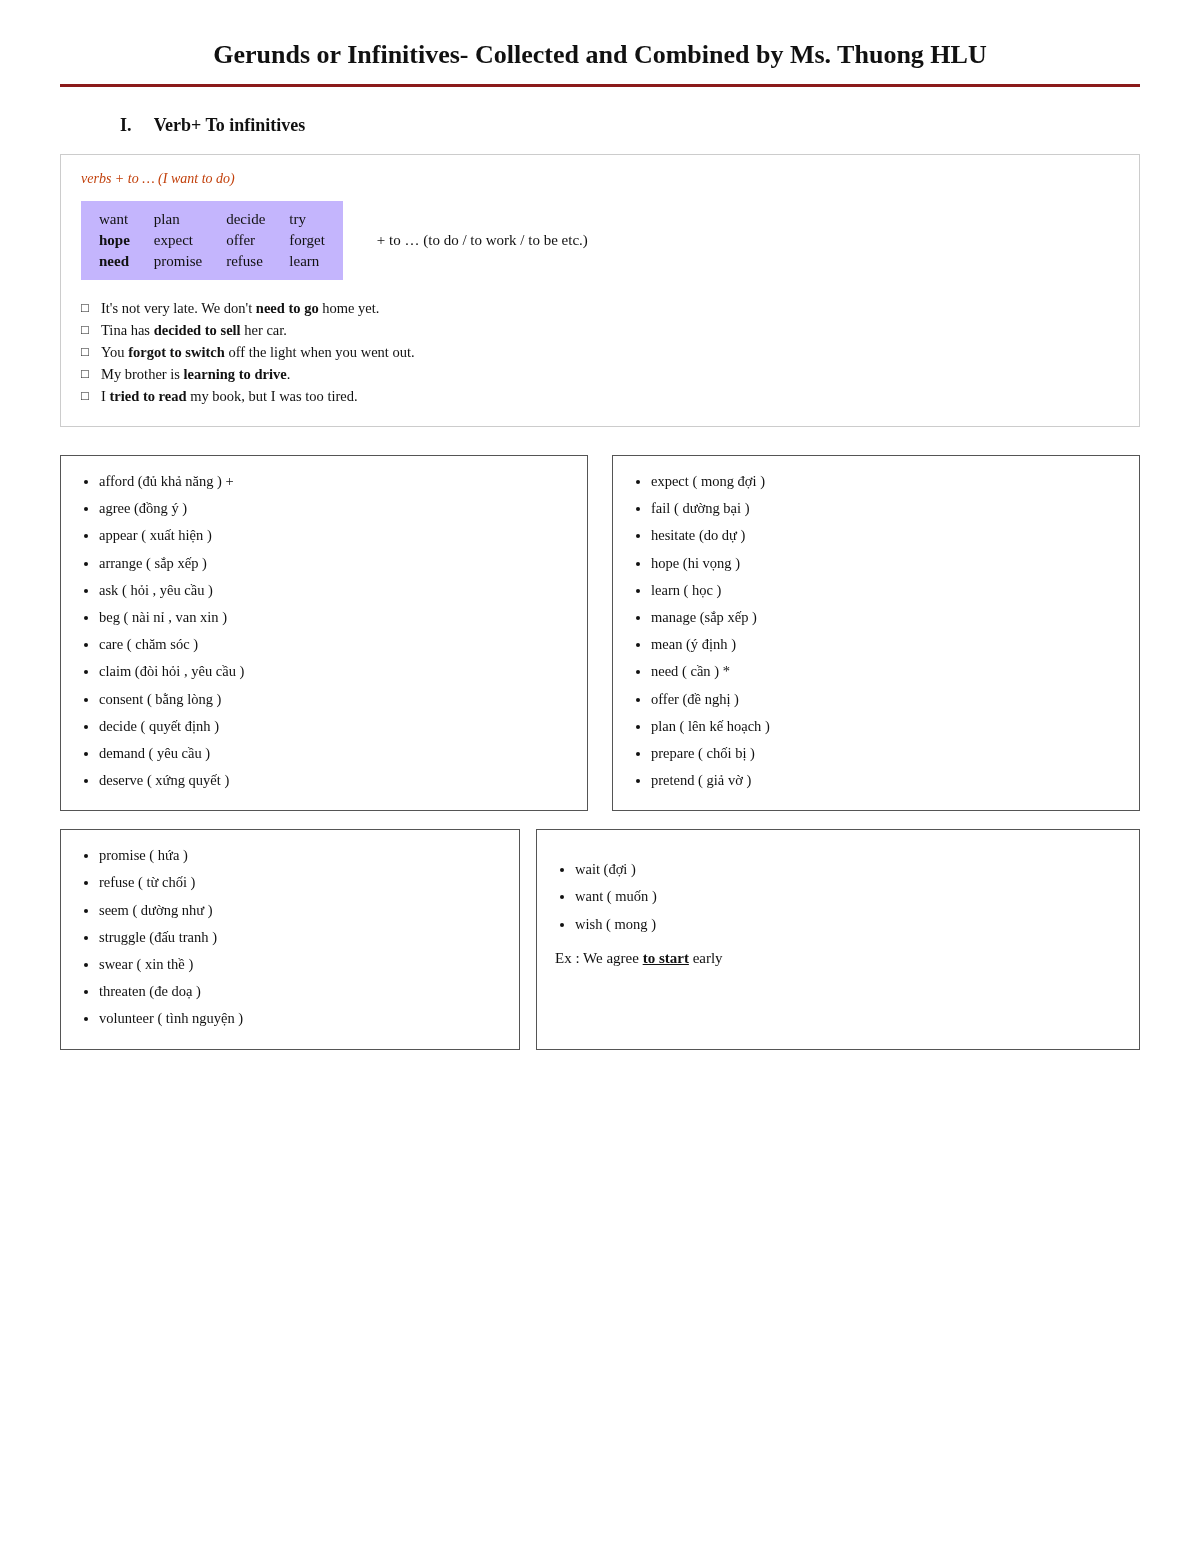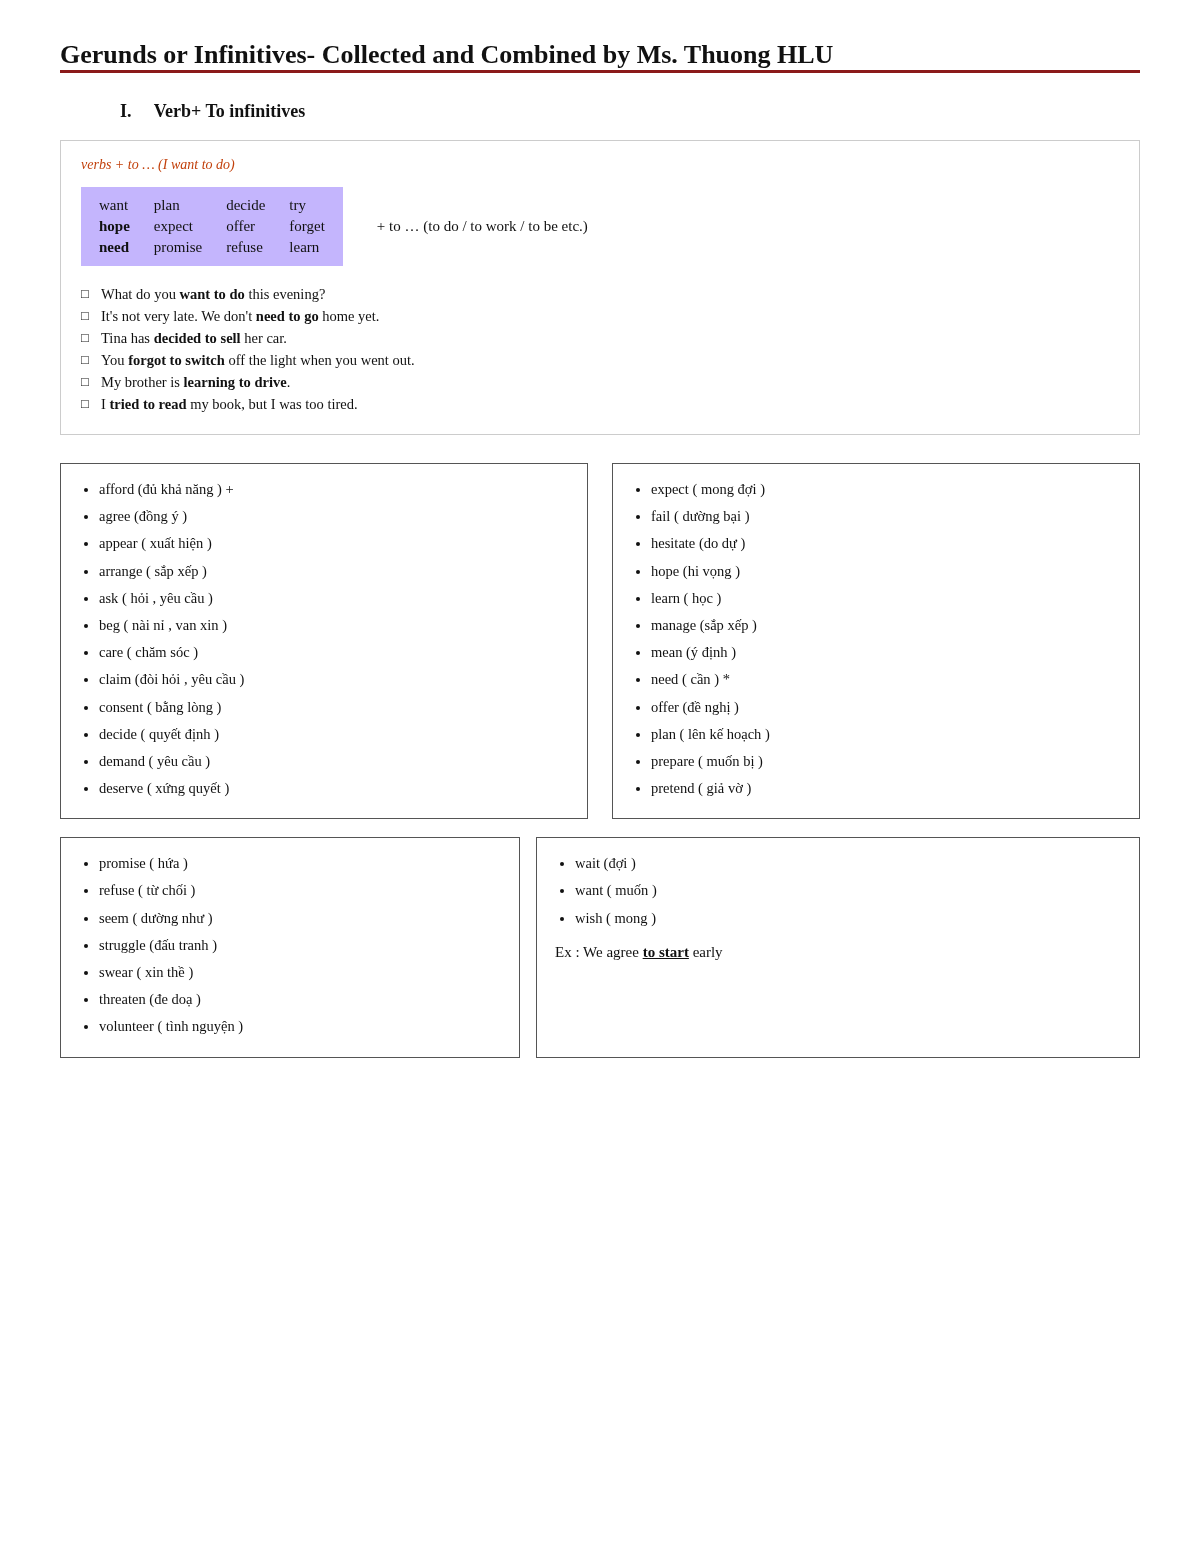--- a/index.html
+++ b/index.html
@@ -7,26 +7,26 @@
       background: #fff;
       font-family: Georgia, 'Times New Roman', serif;
       font-size: 15px;
       color: #111;
       width: 1200px;
       min-height: 1553px;
       padding: 40px 60px;
     }
 
     .page-title {
-      text-align: left;
+      text-align: center;
       font-size: 26px;
       font-weight: bold;
       font-family: Georgia, serif;
       margin-bottom: 24px;
-      padding-bottom: 0;
+      padding-bottom: 14px;
       border-bottom: 3px solid #8b1a1a;
     }
 
     .section-heading {
       font-size: 18px;
       font-weight: bold;
       margin: 28px 0 18px 60px;
     }
 
     .section-heading .roman {
@@ -136,21 +136,21 @@
 
     .bottom-left {
       border: 1px solid #555;
       padding: 14px 18px;
       flex: 1;
       max-width: 460px;
     }
 
     .bottom-right {
       border: 1px solid #555;
-      padding: 14px 18px;
+      padding: 28px 18px;
       flex: 1;
     }
 
     .bottom-left ul, .bottom-right ul {
       list-style: disc;
       padding-left: 20px;
     }
 
     .bottom-left ul li, .bottom-right ul li {
       margin-bottom: 4px;
@@ -192,21 +192,20 @@
       <span>forget</span>
       <span class="bold-word"><b>need</b></span>
       <span>promise</span>
       <span>refuse</span>
       <span>learn</span>
     </div>
     <div class="formula-right">+ to … (to do / to work / to be etc.)</div>
   </div>
 
   <ul class="examples-list">
-    <li>What do you <b>want to do</b> this evening?</li>
     <li>It's not very late.  We don't <b>need to go</b> home yet.</li>
     <li>Tina has <b>decided to sell</b> her car.</li>
     <li>You <b>forgot to switch</b> off the light when you went out.</li>
     <li>My brother is <b>learning to drive</b>.</li>
     <li>I <b>tried to read</b> my book, but I was too tired.</li>
   </ul>
 </div>
 
 <div class="two-col-section">
   <div class="vocab-box">
@@ -230,21 +229,21 @@
       <li>expect ( mong đợi )</li>
       <li>fail ( dường bại )</li>
       <li>hesitate (do dự )</li>
       <li>hope (hi vọng )</li>
       <li>learn ( học )</li>
       <li>manage (sắp xếp )</li>
       <li>mean (ý định )</li>
       <li>need ( cần )  *</li>
       <li>offer (đề nghị )</li>
       <li>plan ( lên kế hoạch )</li>
-      <li>prepare ( muốn bị )</li>
+      <li>prepare ( chối bị )</li>
       <li>pretend ( giả vờ )</li>
     </ul>
   </div>
 </div>
 
 <div class="bottom-section">
   <div class="bottom-left">
     <ul>
       <li>promise ( hứa )</li>
       <li>refuse ( từ chối )</li>

